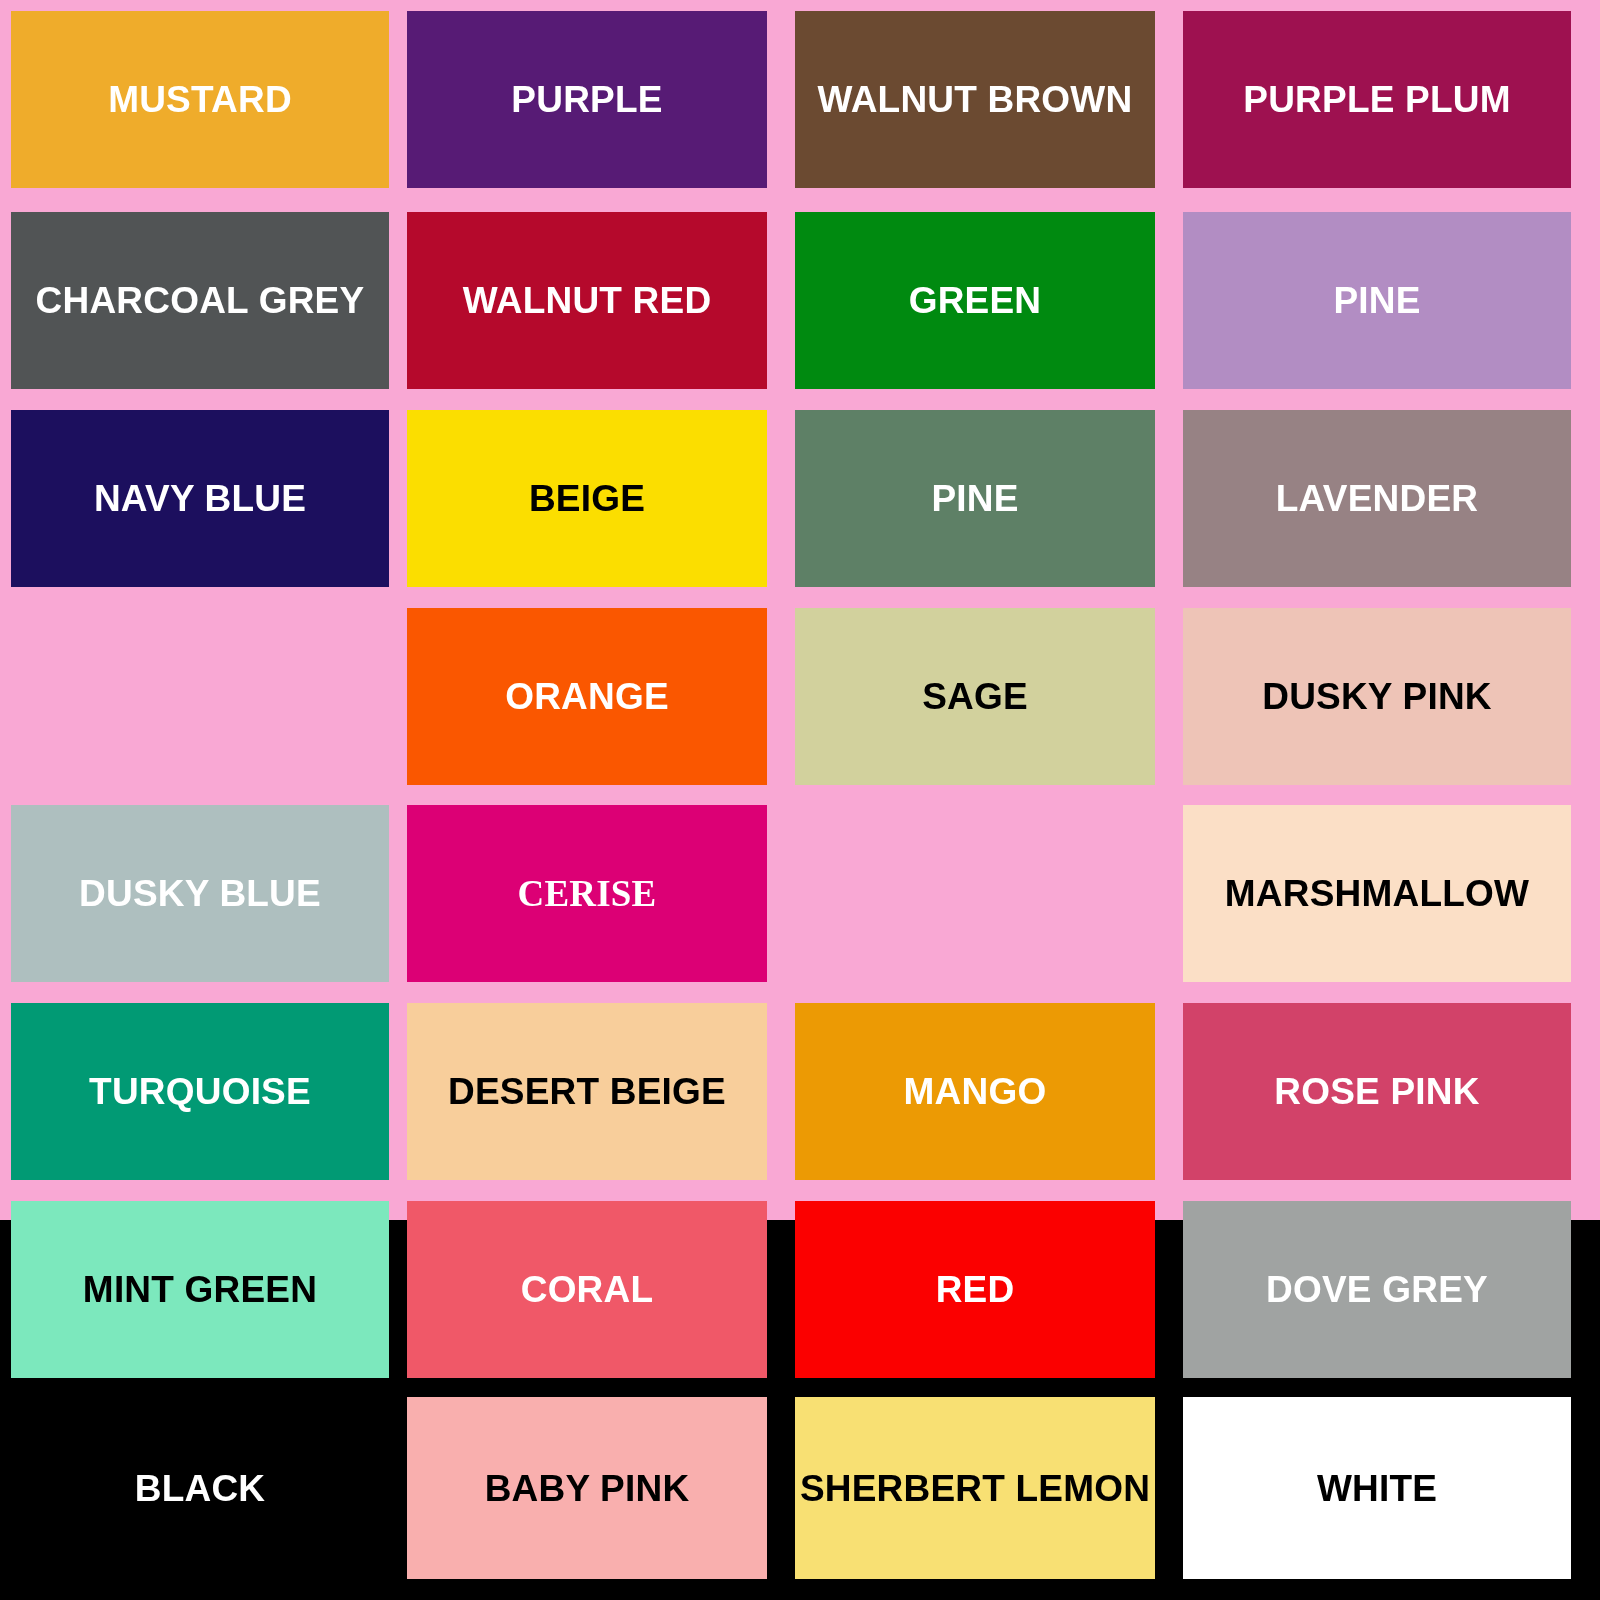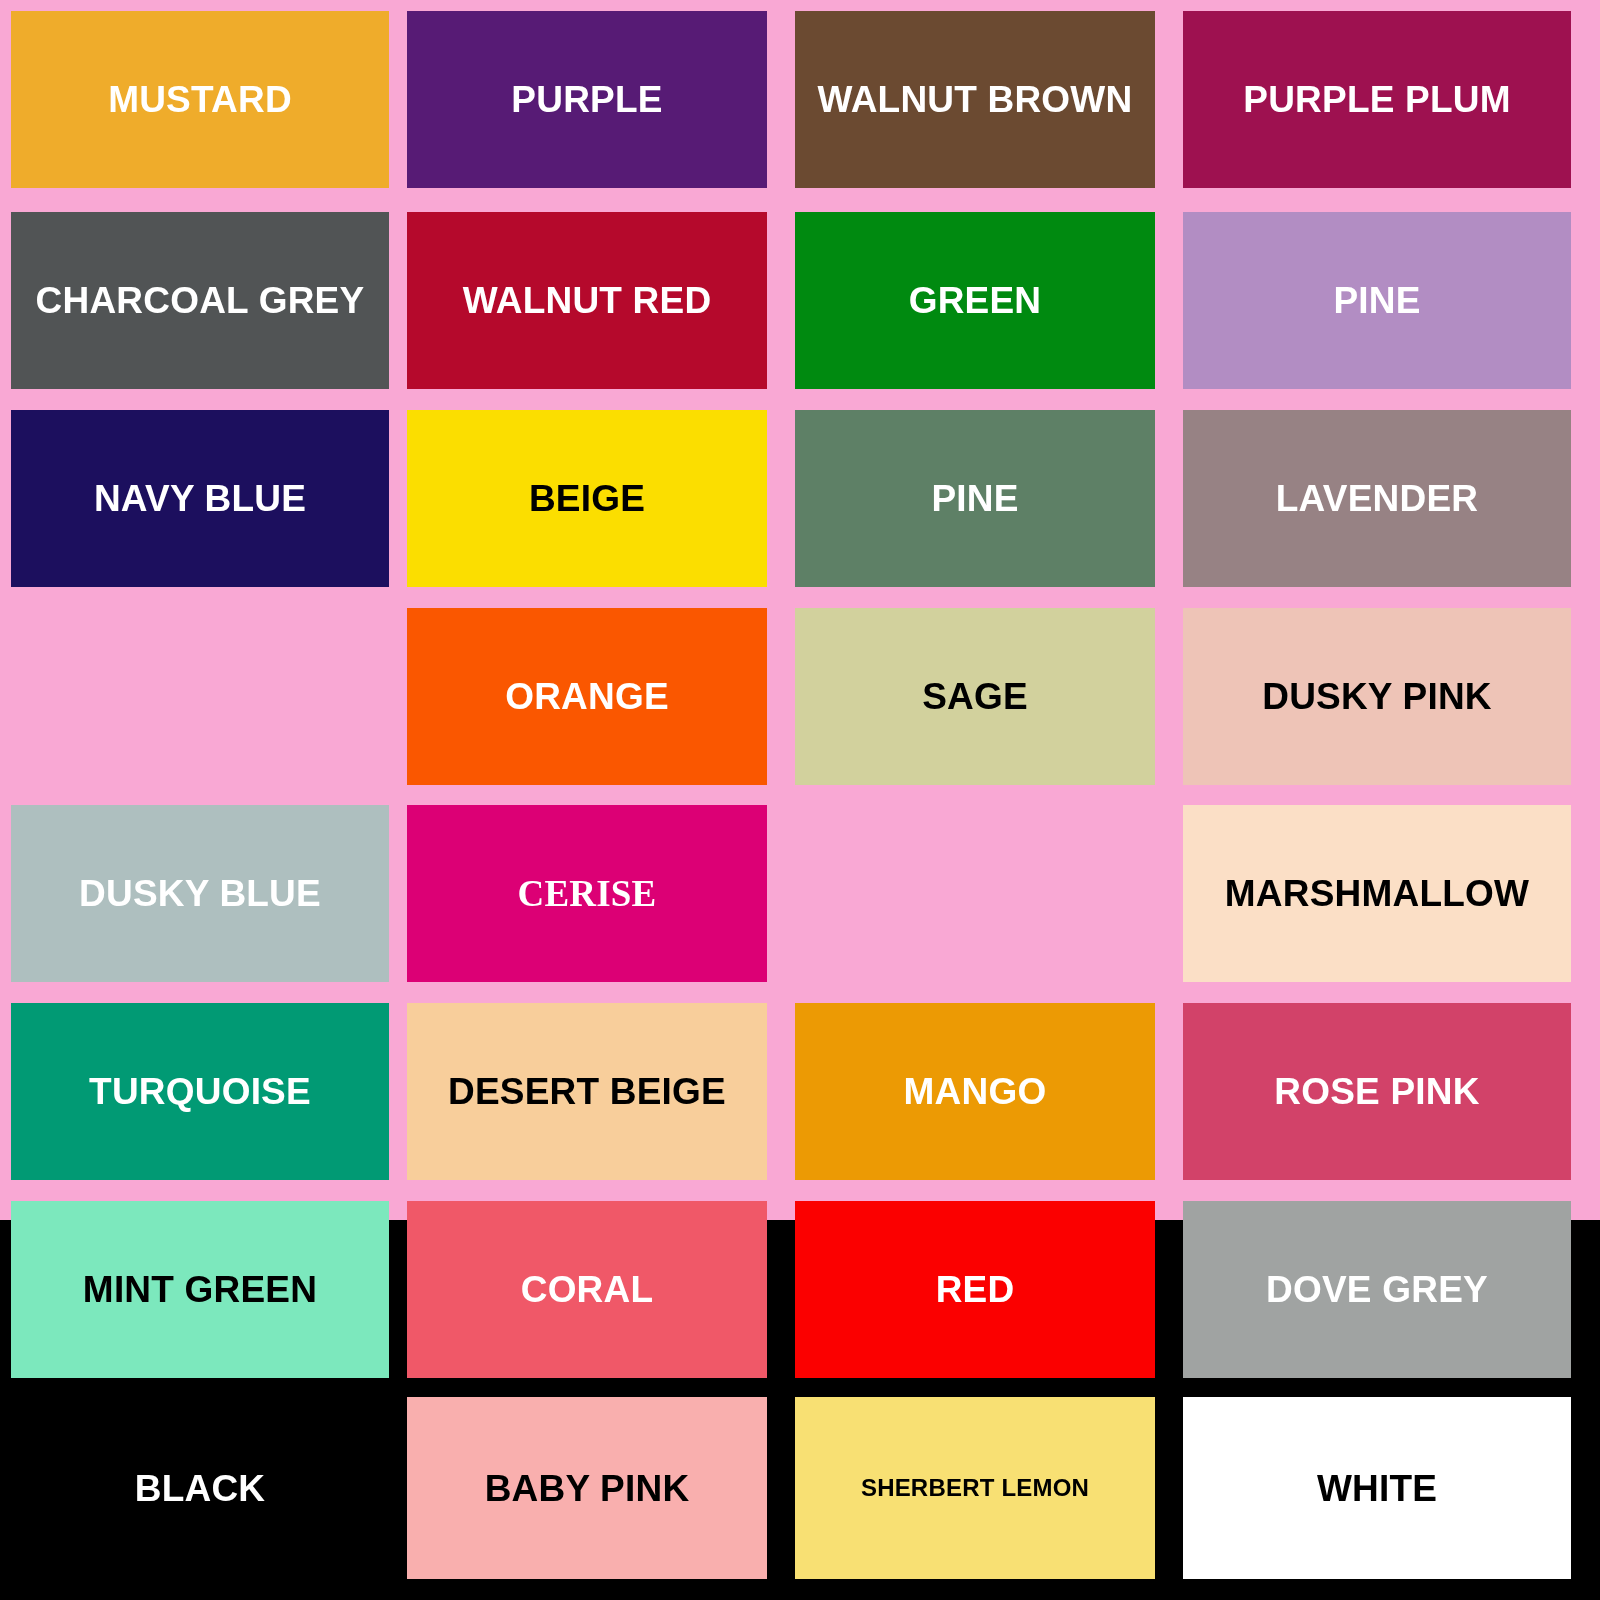--- a/index.html
+++ b/index.html
@@ -145,18 +145,18 @@
     <span class="swatch-label" style="color: rgb(255, 255, 255);">DOVE GREY</span>
   </div>
 
   <div class="swatch r8 c1" style="background-color: rgb(0, 0, 0);">
     <span class="swatch-label" style="color: rgb(255, 255, 255);">BLACK</span>
   </div>
   <div class="swatch r8 c2" style="background-color: rgb(249, 175, 174);">
     <span class="swatch-label" style="color: rgb(0, 0, 0);">BABY PINK</span>
   </div>
   <div class="swatch r8 c3" style="background-color: rgb(248, 224, 115);">
-    <span class="swatch-label" style="color: rgb(0, 0, 0); font-size: 24px;">SHERBERT LEMON</span>
+    <span class="swatch-label" style="color: rgb(0, 0, 0); font-size: 37px;">SHERBERT LEMON</span>
   </div>
   <div class="swatch r8 c4" style="background-color: rgb(255, 255, 255);">
     <span class="swatch-label" style="color: rgb(0, 0, 0);">WHITE</span>
   </div>
 </div>
 
 </body></html>

